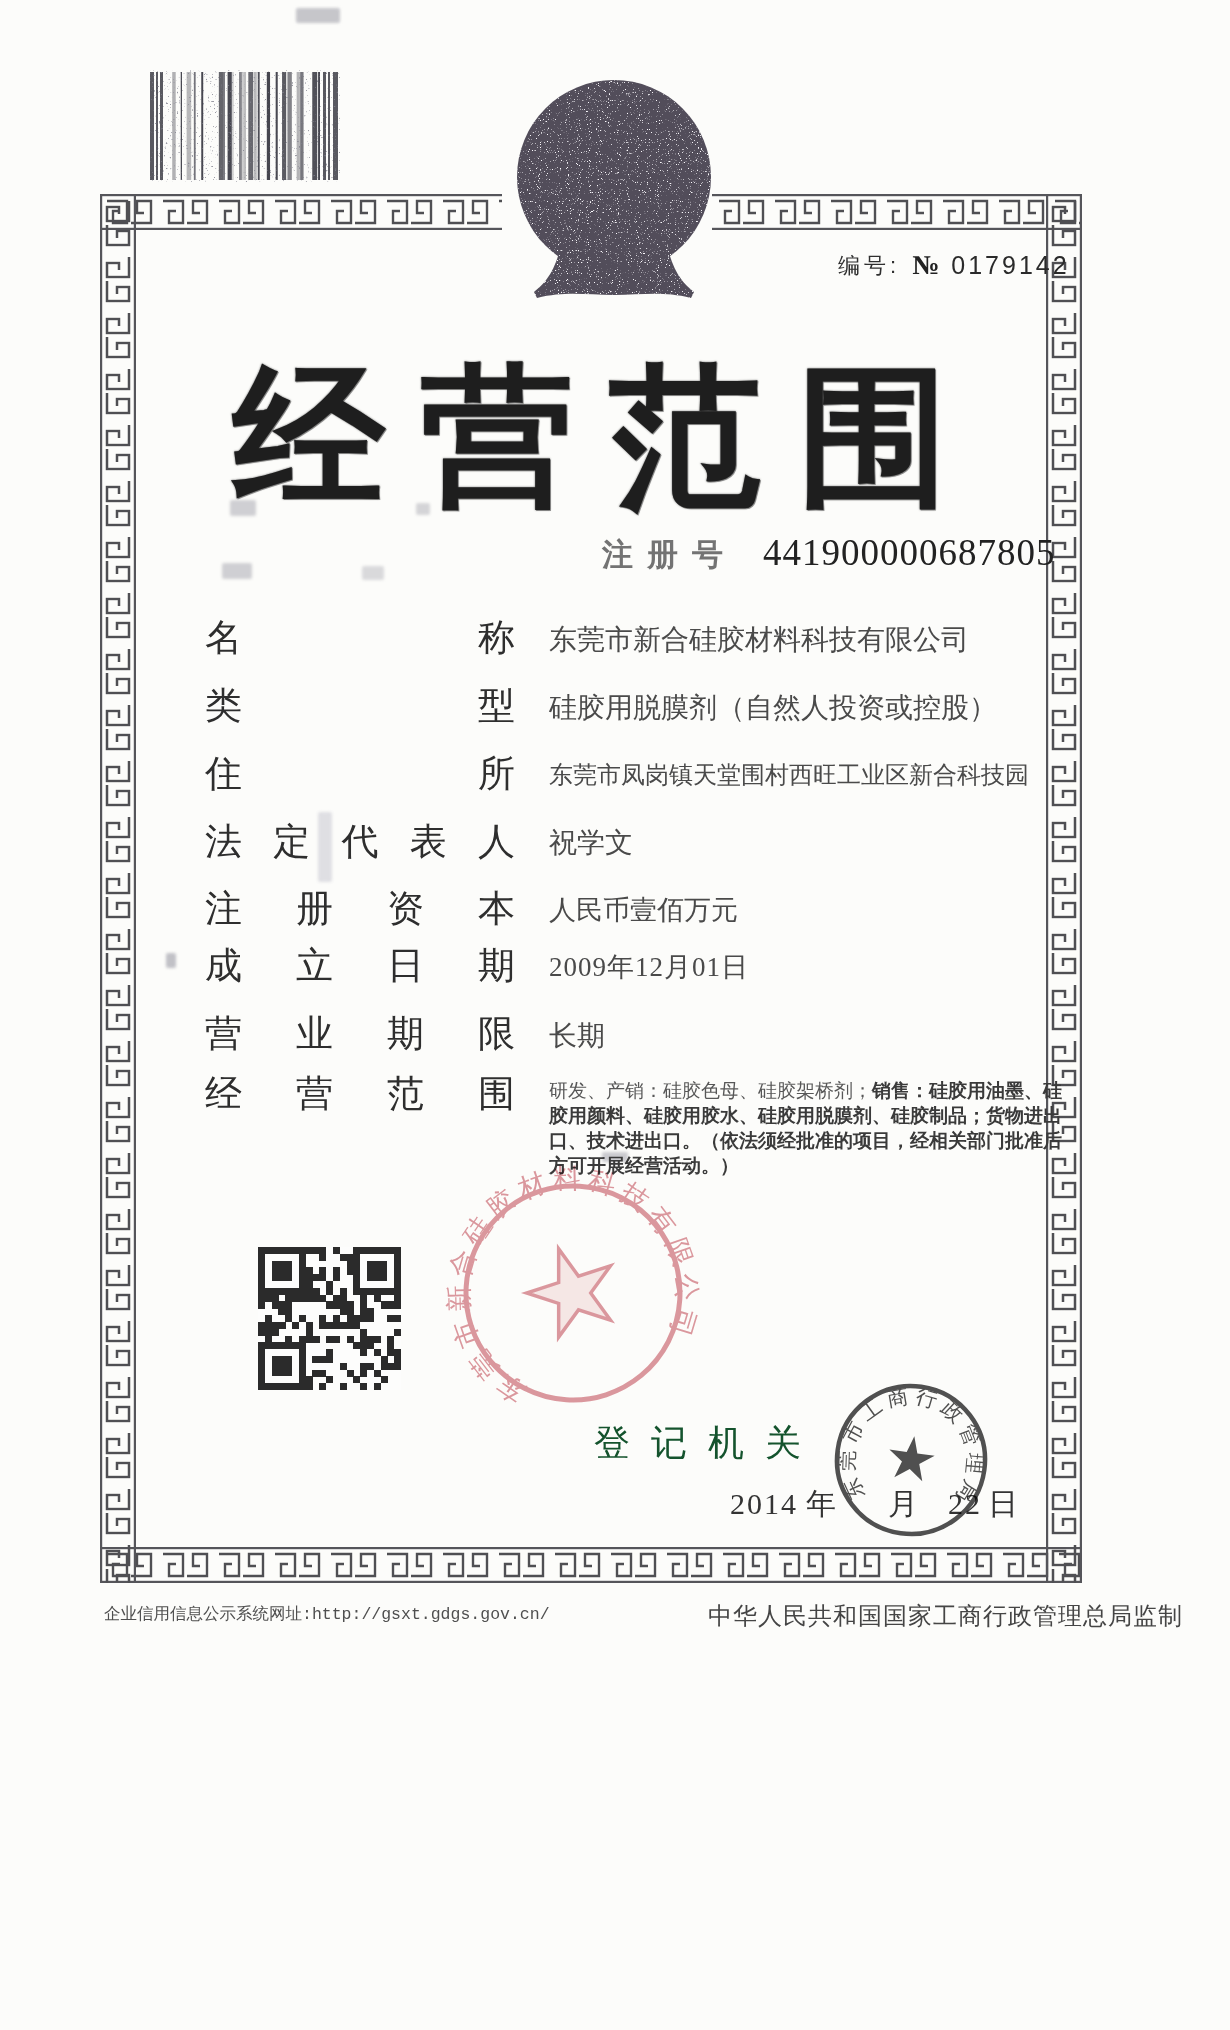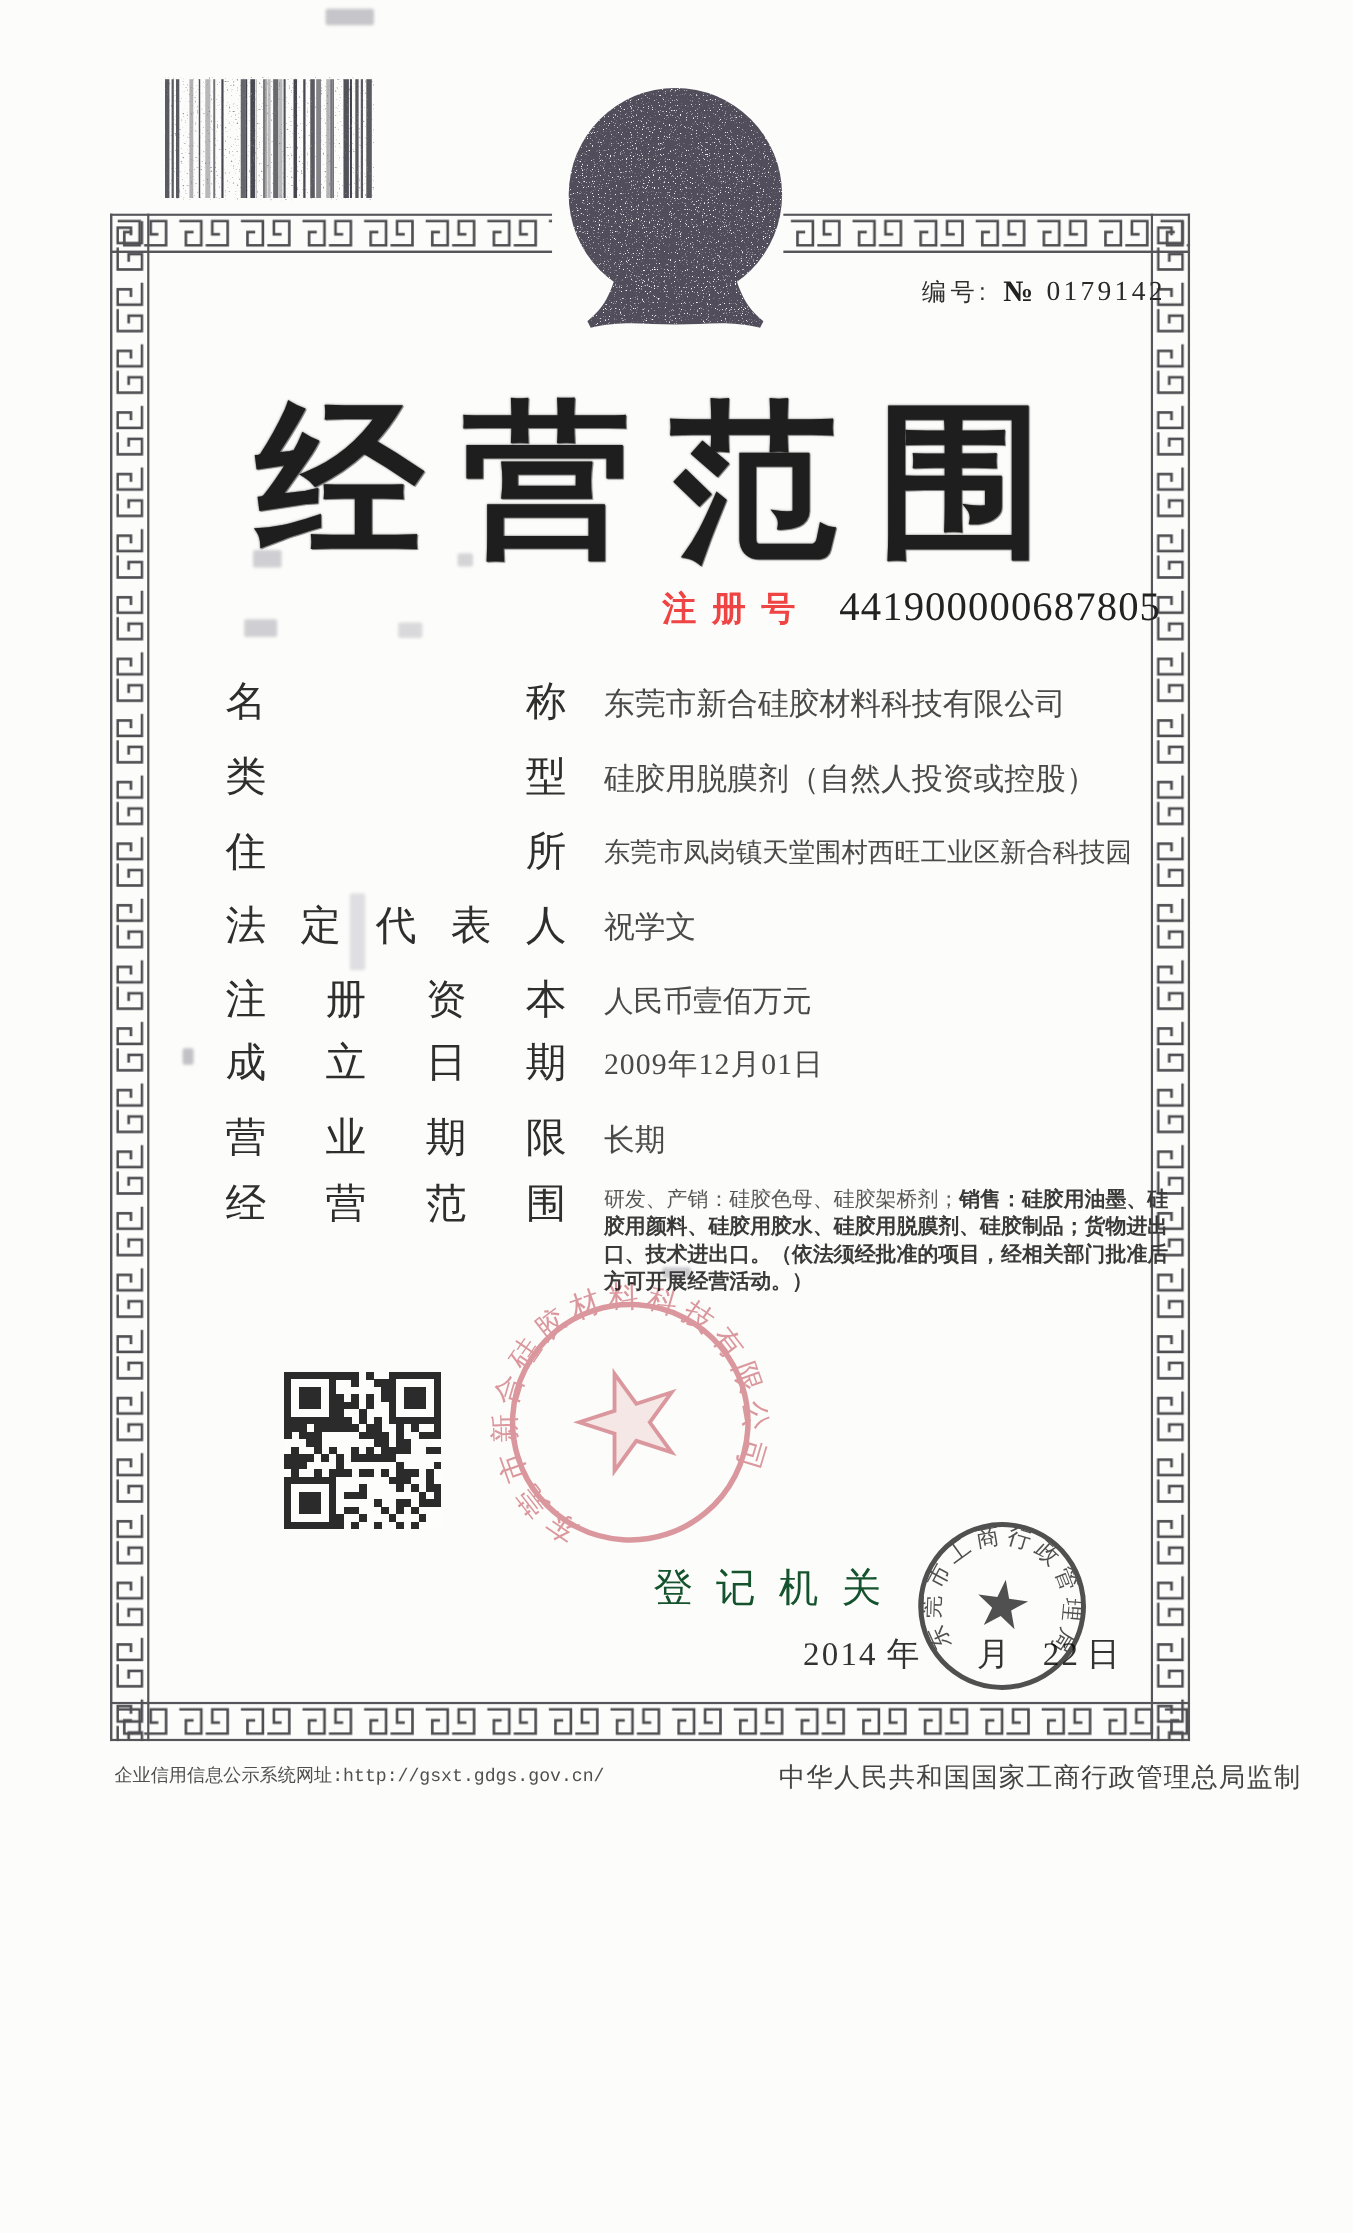--- a/index.html
+++ b/index.html
@@ -10,30 +10,30 @@
   }
   .abs{position:absolute;}
   
   .strip{position:absolute;z-index:1;}
   
   .artifact{position:absolute;background:#9a9aa4;filter:blur(1.6px);border-radius:2px;z-index:0;}
   
   .serial{position:absolute;left:838px;top:250px;display:flex;align-items:center;gap:12px;z-index:3;}
   .serial .lab{font-size:22px;letter-spacing:4px;color:#2f2f2f;}
   .serial .nosign{font-family:"Liberation Serif",serif;font-weight:700;font-size:27px;color:#222;}
-  .serial .num{font-family:Liberation Serif, serif;font-size:25px;letter-spacing:3px;color:#2a2a2a;}
+  .serial .num{font-family:Liberation Sans, sans-serif;font-size:25px;letter-spacing:3px;color:#2a2a2a;}
   
   .title{
     position:absolute;left:100px;top:336px;width:982px;text-align:center;
     font-size:152px;font-weight:900;letter-spacing:36px;text-indent:36px;
     color:#1e1e1e;z-index:3;text-shadow:0 0 2px rgba(45,45,45,.85), 1px 1px 0 rgba(60,60,60,.5);
   }
   
   .regline{position:absolute;left:602px;top:531px;display:flex;align-items:baseline;z-index:3;}
-  .regline .reglabel{font-size:31px;letter-spacing:14px;font-weight:600;color:#ef4444;}
+  .regline .reglabel{font-size:31px;letter-spacing:14px;font-weight:600;color:#737373;}
   .regline .regnum{font-family:"Liberation Serif",serif;font-size:37px;letter-spacing:1px;margin-left:26px;color:#222;}
   
   .flabel{
     position:absolute;left:205px;width:310px;font-size:37px;font-weight:500;color:#2e2e2e;
     text-align:justify;text-align-last:justify;z-index:3;
   }
   .fvalue{position:absolute;left:549px;font-size:28px;color:#4a4a4a;z-index:3;white-space:nowrap;}
   .scope{position:absolute;left:549px;top:1078px;width:522px;font-size:19px;line-height:25px;color:#575757;z-index:3;}
   .scope .b{font-weight:700;color:#3a3a3a;}
   

